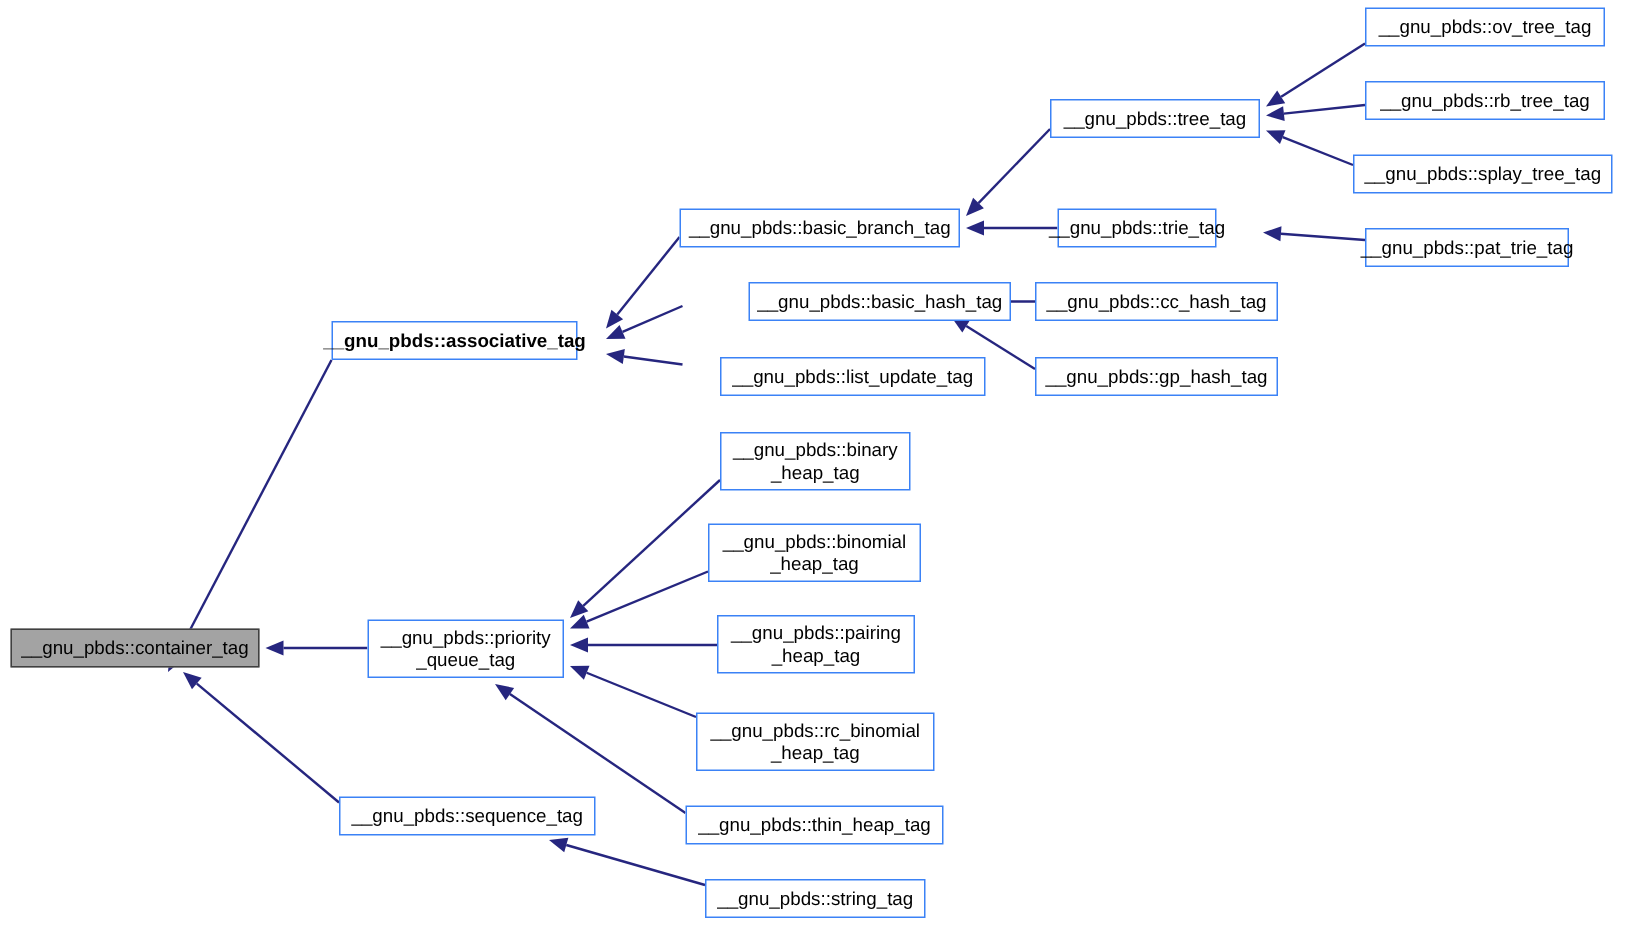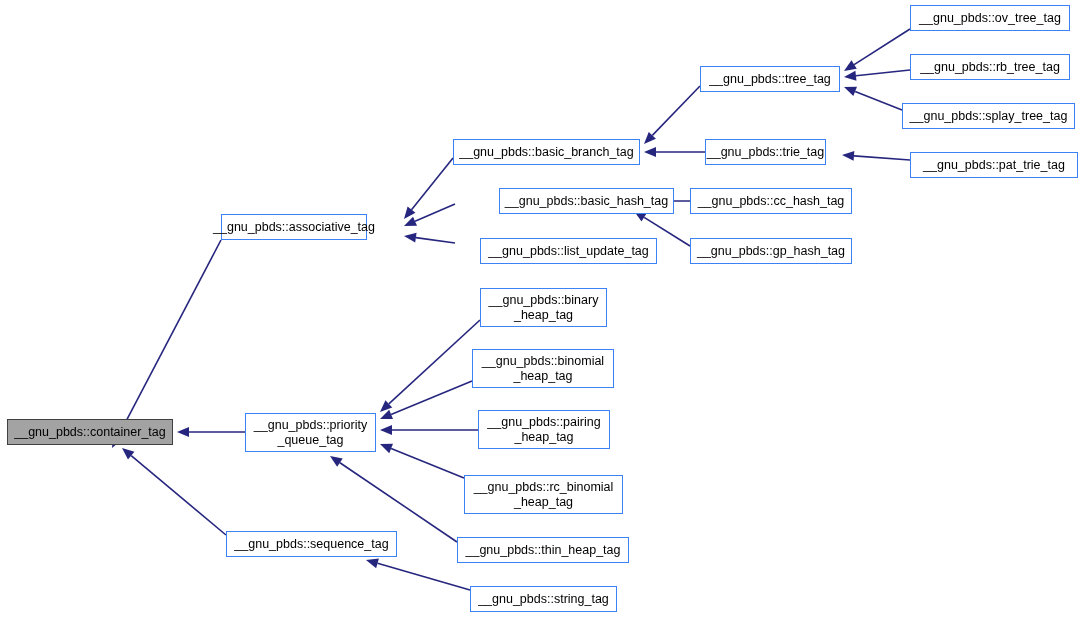--- a/index.html
+++ b/index.html
@@ -130,35 +130,35 @@
         <line x1="457" y1="542" x2="339.9361960275754" y2="462.7284477037125" stroke="#26267f" stroke-width="1.6"></line>
         <polygon points="330,456 342.7397159041223,458.58836602555607 337.13267615102853,466.86852938186894" fill="#26267f"></polygon>
       </g>
       <g>
         <line x1="470" y1="590" x2="377.5298830941707" y2="563.3259278156262" stroke="#26267f" stroke-width="1.6"></line>
         <polygon points="366,560 378.9156863506816,558.5218098597218 376.14407983765983,568.1300457715306" fill="#26267f"></polygon>
       </g>
     </svg>
   <div id="nodes-layer">
       <div class="node-box highlight" style="left: 7px; top: 419px; width: 166px; height: 26px;"><span class="node-label">__gnu_pbds::container_tag</span></div>
-      <div class="node-box" style="left: 221px; top: 214px; width: 146px; height: 26px;"><span class="node-label">__gnu_pbds::associative_tag</span></div>
+      <div class="node-box" style="left: 221px; top: 214px; width: 164px; height: 26px; font-weight: bold;"><span class="node-label">__gnu_pbds::associative_tag</span></div>
       <div class="node-box" style="left: 245px; top: 413px; width: 131px; height: 39px;"><span class="node-label">__gnu_pbds::priority
 _queue_tag</span></div>
       <div class="node-box" style="left: 226px; top: 531px; width: 171px; height: 26px;"><span class="node-label">__gnu_pbds::sequence_tag</span></div>
       <div class="node-box" style="left: 453px; top: 139px; width: 187px; height: 26px;"><span class="node-label">__gnu_pbds::basic_branch_tag</span></div>
       <div class="node-box" style="left: 455px; top: 188px; width: 175px; height: 26px; margin-left: 44px;"><span class="node-label">__gnu_pbds::basic_hash_tag</span></div>
       <div class="node-box" style="left: 480px; top: 238px; width: 177px; height: 26px;"><span class="node-label">__gnu_pbds::list_update_tag</span></div>
       <div class="node-box" style="left: 700px; top: 66px; width: 140px; height: 26px;"><span class="node-label">__gnu_pbds::tree_tag</span></div>
-      <div class="node-box" style="left: 705px; top: 139px; width: 121px; height: 26px;"><span class="node-label">__gnu_pbds::trie_tag</span></div>
+      <div class="node-box" style="left: 705px; top: 139px; width: 106px; height: 26px;"><span class="node-label">__gnu_pbds::trie_tag</span></div>
       <div class="node-box" style="left: 690px; top: 188px; width: 162px; height: 26px;"><span class="node-label">__gnu_pbds::cc_hash_tag</span></div>
       <div class="node-box" style="left: 690px; top: 238px; width: 162px; height: 26px;"><span class="node-label">__gnu_pbds::gp_hash_tag</span></div>
       <div class="node-box" style="left: 910px; top: 5px; width: 160px; height: 26px;"><span class="node-label">__gnu_pbds::ov_tree_tag</span></div>
       <div class="node-box" style="left: 910px; top: 54px; width: 160px; height: 26px;"><span class="node-label">__gnu_pbds::rb_tree_tag</span></div>
       <div class="node-box" style="left: 902px; top: 103px; width: 173px; height: 26px;"><span class="node-label">__gnu_pbds::splay_tree_tag</span></div>
-      <div class="node-box" style="left: 910px; top: 152px; width: 168px; height: 26px;"><span class="node-label">__gnu_pbds::pat_trie_tag</span></div>
+      <div class="node-box" style="left: 910px; top: 152px; width: 136px; height: 26px;"><span class="node-label">__gnu_pbds::pat_trie_tag</span></div>
       <div class="node-box" style="left: 480px; top: 288px; width: 127px; height: 39px;"><span class="node-label">__gnu_pbds::binary
 _heap_tag</span></div>
       <div class="node-box" style="left: 472px; top: 349px; width: 142px; height: 39px;"><span class="node-label">__gnu_pbds::binomial
 _heap_tag</span></div>
       <div class="node-box" style="left: 478px; top: 410px; width: 132px; height: 39px;"><span class="node-label">__gnu_pbds::pairing
 _heap_tag</span></div>
       <div class="node-box" style="left: 464px; top: 475px; width: 159px; height: 39px;"><span class="node-label">__gnu_pbds::rc_binomial
 _heap_tag</span></div>
       <div class="node-box" style="left: 457px; top: 537px; width: 172px; height: 26px;"><span class="node-label">__gnu_pbds::thin_heap_tag</span></div>
       <div class="node-box" style="left: 470px; top: 586px; width: 147px; height: 26px;"><span class="node-label">__gnu_pbds::string_tag</span></div>

